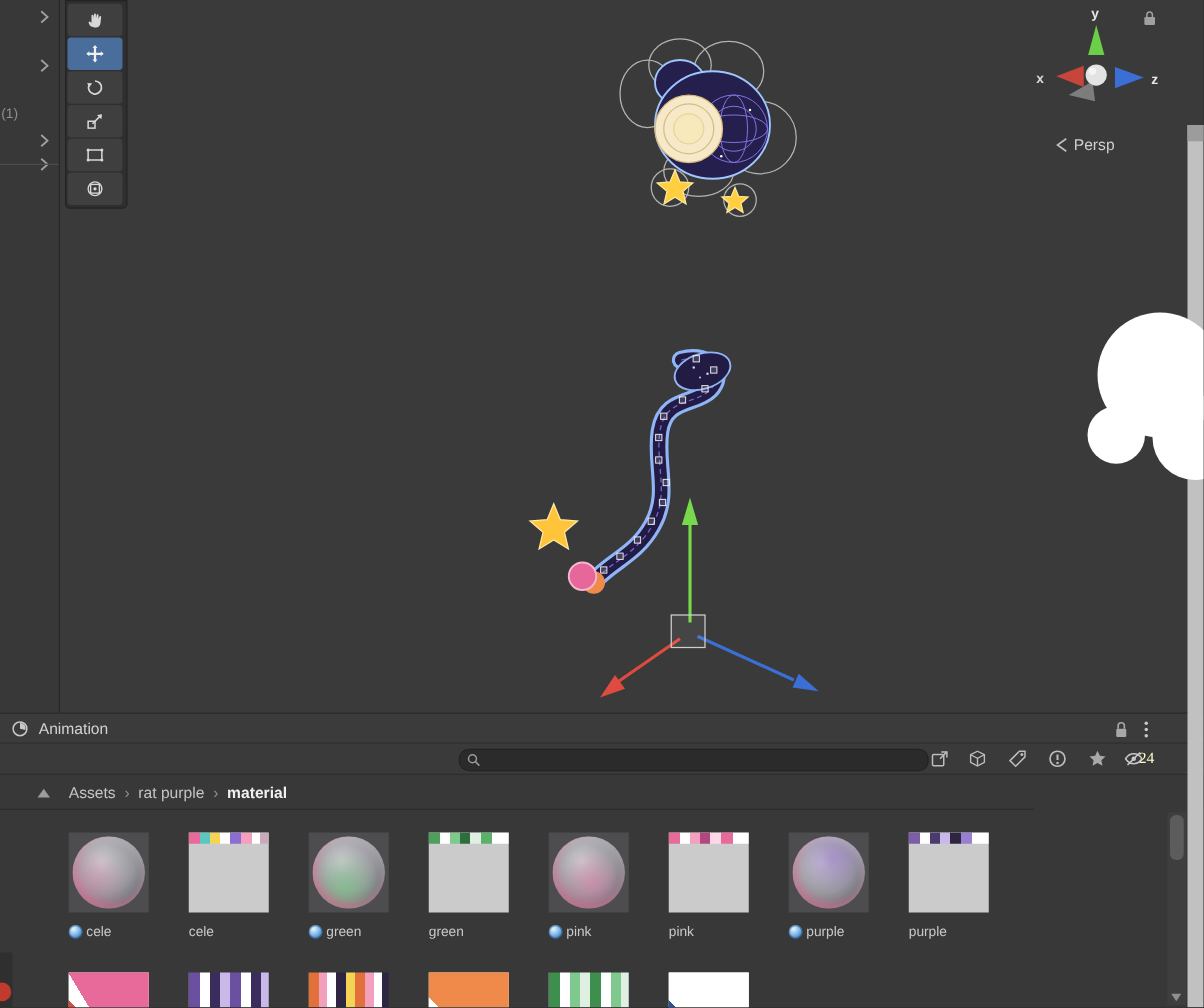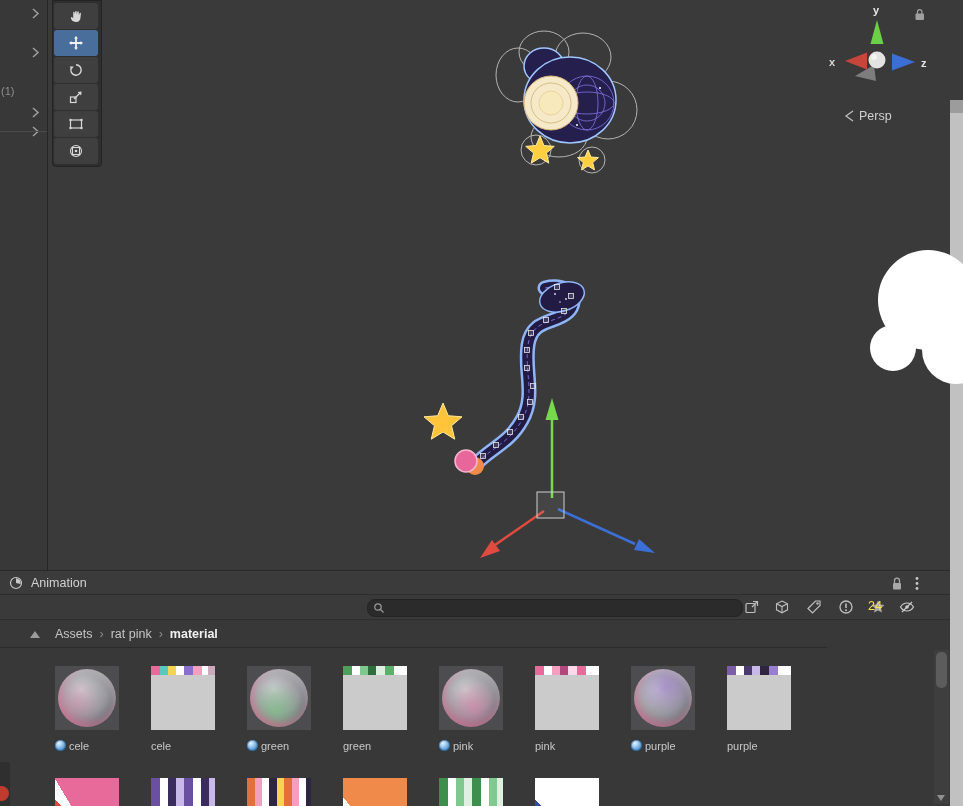--- a/index.html
+++ b/index.html
@@ -22,21 +22,21 @@
   .anim-bar{position:absolute;left:0;top:570px;width:963px;height:25px;background:#3b3b3b;border-top:1px solid #2a2a2a;border-bottom:1px solid #2e2e2e;display:flex;align-items:center;box-sizing:border-box;text-align:right;}
   .anim-title{margin-left:7px;font-size:12.5px;color:#d2d2d2;}
   .anim-clock{margin-left:8px;}
   .anim-right{position:absolute;right:44px;top:5px;display:flex;gap:12px;align-items:center;}
   
   .search-row{position:absolute;left:0;top:595px;width:963px;height:25px;background:#3a3a3a;border-bottom:1px solid #2e2e2e;box-sizing:border-box;}
   .search-field{position:absolute;left:367px;top:4px;width:374px;height:16px;background:#2b2b2b;border:1px solid #232323;border-radius:8px;display:flex;align-items:center;}
   .search-field svg{margin-left:5px;}
   .search-field input{flex:1;background:transparent;border:none;outline:none;color:#dddddd;font-size:11px;padding:0 6px 0 4px;font-family:inherit;}
   .row-icon{position:absolute;top:4px;}
-  .hidden-count{position:absolute;left:868px;top:4px;font-size:12.5px;color:#fde047;}
+  .hidden-count{position:absolute;left:911px;top:4px;font-size:12.5px;color:#fef9c3;font-family:Liberation Serif, serif;}
   
   .crumb-row{position:absolute;left:0;top:620px;width:827px;height:28px;background:#383838;border-bottom:1px solid #2b2b2b;box-sizing:border-box;display:flex;align-items:center;}
   .crumb-collapse{position:absolute;left:30px;top:11px;width:0;height:0;border-left:5px solid transparent;border-right:5px solid transparent;border-bottom:7px solid #9c9c9c;}
   .crumbs{margin-left:55px;display:flex;align-items:center;gap:7px;font-size:12.5px;color:#c4c4c4;}
   .crumb-sep{color:#8e8e8e;}
   .crumb-last{color:#f0f0f0;font-weight:bold;}
   
   .grid{position:absolute;left:0;top:648px;width:963px;height:158px;background:#383838;overflow:hidden;}
   .cells{position:absolute;left:55px;top:18px;display:flex;}
   .cells2{top:130px;}
@@ -295,21 +295,21 @@
       <line x1="3" y1="13" x2="13" y2="3" stroke="#c8c8c8" stroke-width="1.3"></line>
     </svg>
     <span class="hidden-count">24</span>
   </div>
 
   <div class="crumb-row">
     <div class="crumb-collapse"></div>
     <div class="crumbs">
       <span>Assets</span>
       <span class="crumb-sep">›</span>
-      <span>rat pink</span>
+      <span>rat purple</span>
       <span class="crumb-sep">›</span>
       <span class="crumb-last">material</span>
     </div>
   </div>
 
   <div class="grid">
     <div class="cells">
     <div class="cell">
       <div class="thumb pv-sphere t-pink"></div>
       <div class="label-row">

